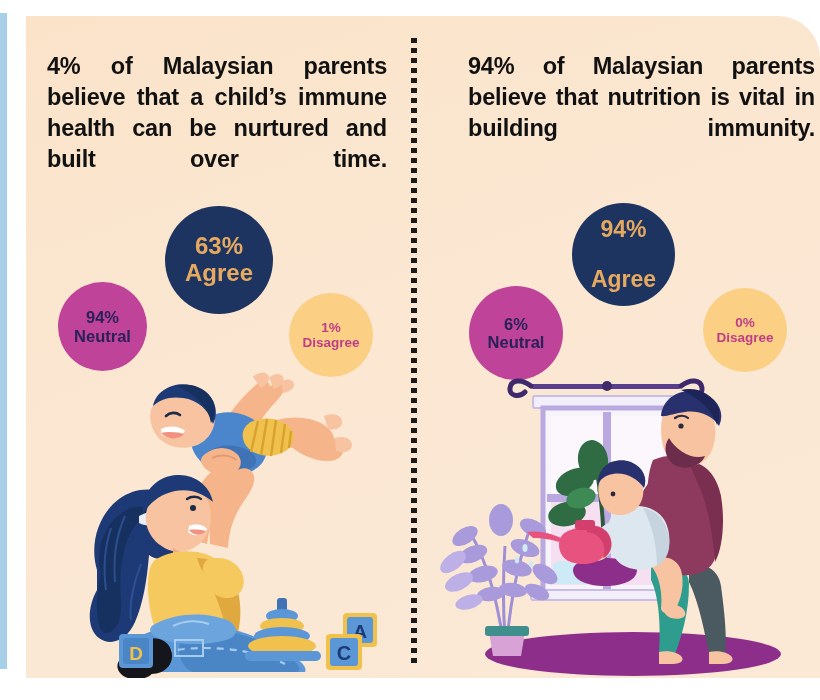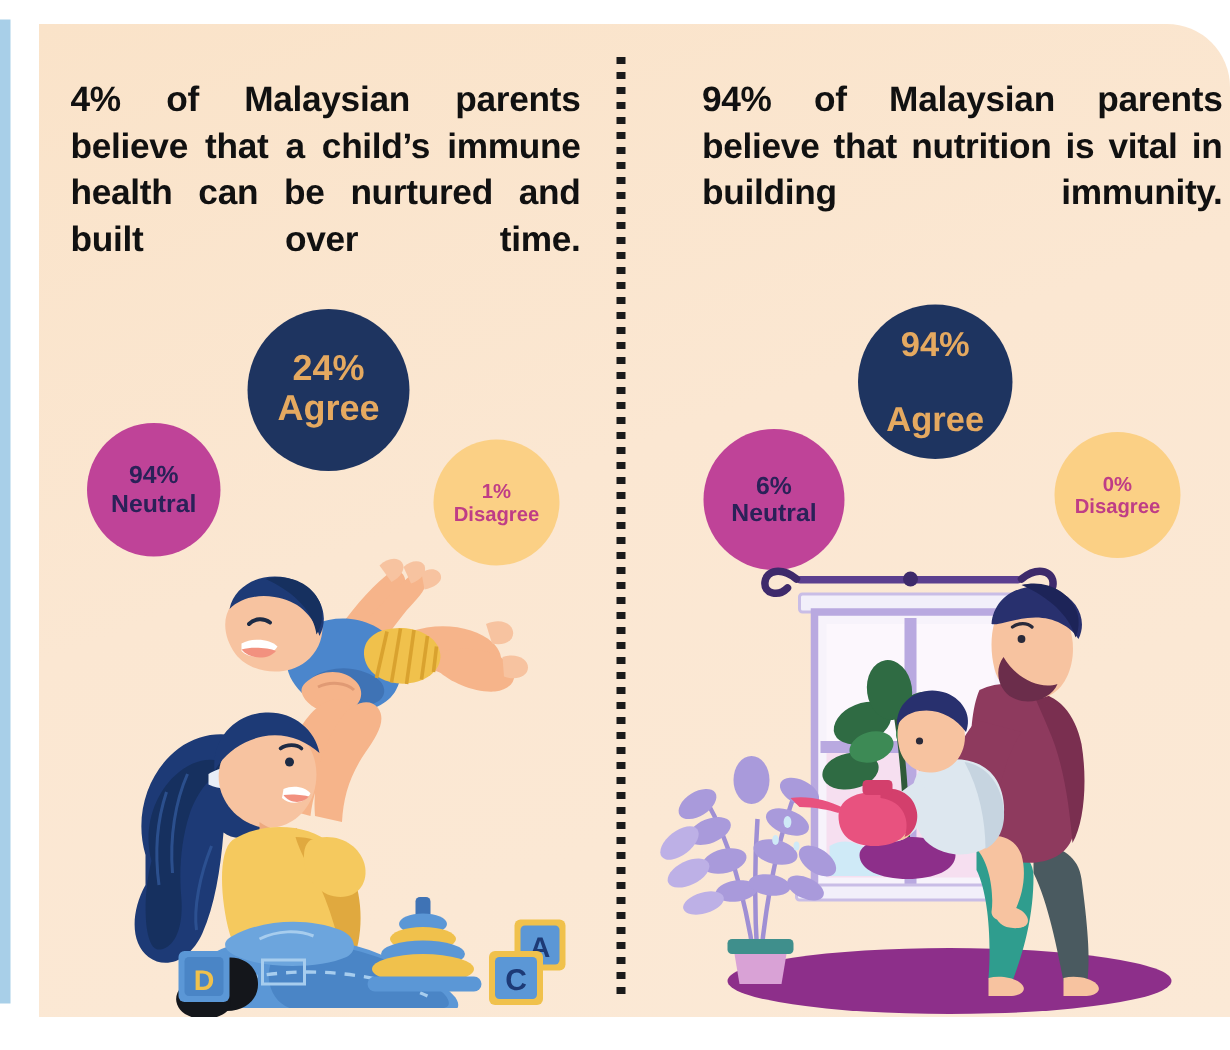--- a/index.html
+++ b/index.html
@@ -148,21 +148,21 @@
 
   <div class="left-rail"></div>
 
   <div class="card">
 
     <div class="panel left">
 
       <div class="headline">4% of Malaysian parents believe that a child’s immune health can be nurtured and built over time.</div>
 
       <div class="circle c-agree-l">
-        <span class="pct">24%</span>
+        <span class="pct">63%</span>
         <span class="label">Agree</span>
       </div>
 
       <div class="circle c-neutral-l">
         <span class="pct">94%</span>
         <span class="label">Neutral</span>
       </div>
 
       <div class="circle c-disagree-l">
         <span class="pct">1%</span>

